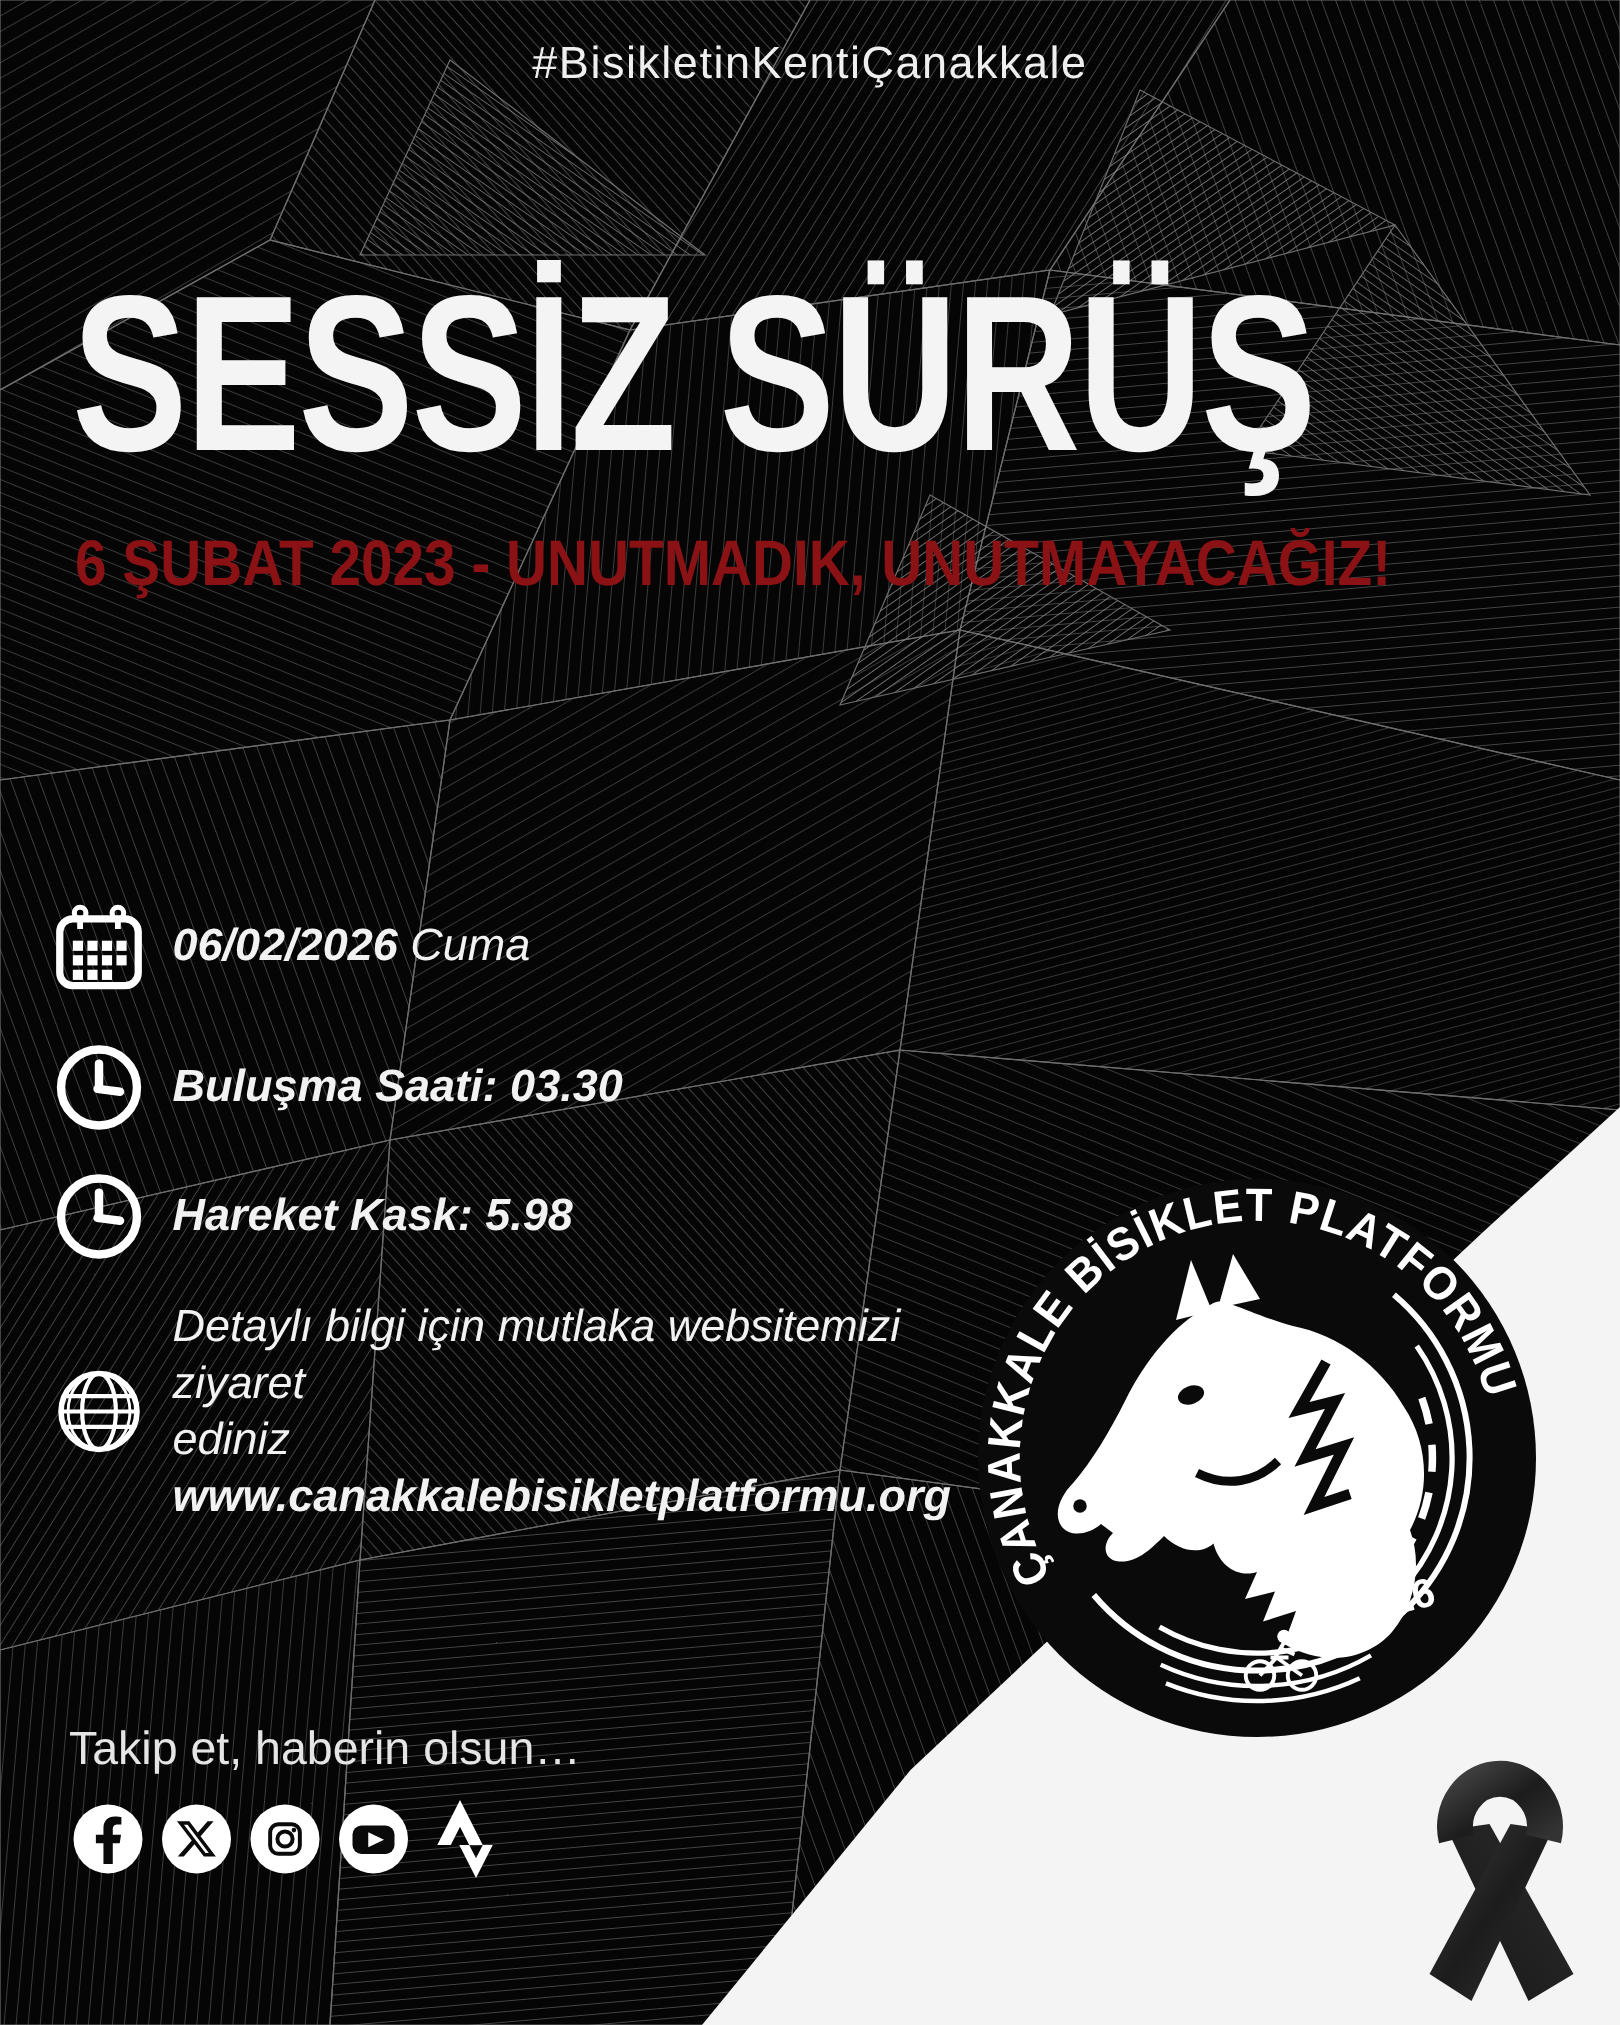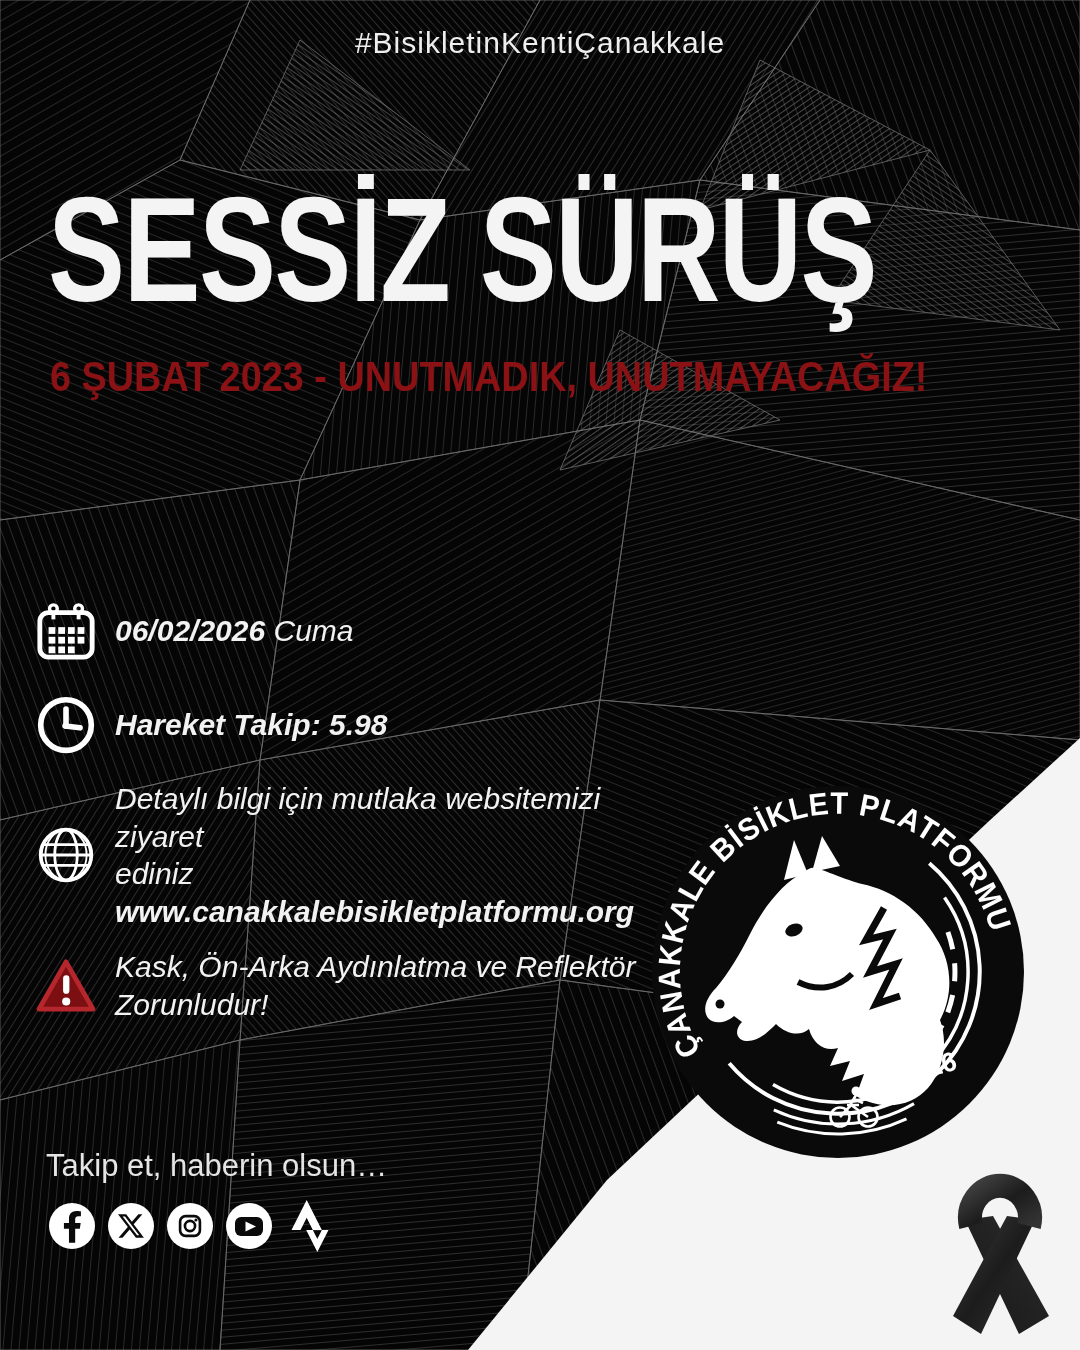--- a/index.html
+++ b/index.html
@@ -122,30 +122,40 @@
               <rect x="44" y="38" width="7" height="7"></rect>
             <rect x="14" y="48" width="7" height="7"></rect>
               <rect x="24" y="48" width="7" height="7"></rect>
               <rect x="34" y="48" width="7" height="7"></rect>
           </g>
         </svg>
       </span>
       <span class="txt"><span class="b">06/02/2026</span> <span>Cuma</span></span>
     </div>
 
-
     <div class="row">
       <span class="ic">
         <svg width="60" height="60" viewBox="0 0 64 64" fill="none">
           <circle cx="32" cy="32" r="27" stroke="#fff" stroke-width="6"></circle>
           <line x1="32" y1="33" x2="32" y2="15" stroke="#fff" stroke-width="6" stroke-linecap="round"></line>
           <line x1="31" y1="33" x2="47" y2="35" stroke="#fff" stroke-width="6" stroke-linecap="round"></line>
         </svg>
       </span>
-      <span class="txt b"><span>Hareket Takip:</span> <span>5.98</span></span>
+      <span class="txt b"><span>Buluşma Saati:</span> <span>03.30</span></span>
+    </div>
+
+    <div class="row">
+      <span class="ic">
+        <svg width="60" height="60" viewBox="0 0 64 64" fill="none">
+          <circle cx="32" cy="32" r="27" stroke="#fff" stroke-width="6"></circle>
+          <line x1="32" y1="33" x2="32" y2="15" stroke="#fff" stroke-width="6" stroke-linecap="round"></line>
+          <line x1="31" y1="33" x2="47" y2="35" stroke="#fff" stroke-width="6" stroke-linecap="round"></line>
+        </svg>
+      </span>
+      <span class="txt b"><span>Hareket Kask:</span> <span>5.98</span></span>
     </div>
 
 
     <div class="row r-web">
       <span class="ic">
         <svg width="60" height="60" viewBox="0 0 64 64" fill="none" stroke="#fff">
           <circle cx="32" cy="32" r="27" stroke-width="4"></circle>
           <ellipse cx="32" cy="32" rx="12" ry="27" stroke-width="3"></ellipse>
           <ellipse cx="32" cy="32" rx="22" ry="27" stroke-width="2"></ellipse>
           <line x1="8" y1="21" x2="56" y2="21" stroke-width="3"></line>
@@ -153,30 +163,20 @@
           <line x1="8" y1="43" x2="56" y2="43" stroke-width="3"></line>
         </svg>
       </span>
       <span class="txt">
         <span>Detaylı bilgi için mutlaka websitemizi ziyaret</span><br>
         <span>ediniz</span>
         <span class="b">www.canakkalebisikletplatformu.org</span>
       </span>
     </div>
 
-    <div class="row">
-      <span class="ic">
-        <svg width="62" height="58" viewBox="0 0 64 60">
-          <path d="M32 5 L60 54 H4 Z" fill="#7c0f12" stroke="#b5272c" stroke-width="5" stroke-linejoin="round"></path>
-          <rect x="29" y="19" width="6.5" height="19" rx="3.2" fill="#fff"></rect>
-          <circle cx="32.2" cy="46" r="4.2" fill="#fff"></circle>
-        </svg>
-      </span>
-      <span class="txt">Kask, Ön-Arka Aydınlatma ve Reflektör Zorunludur!</span>
-    </div>
   </div>
 
   <div class="follow">Takip et, haberin olsun…</div>
   <div class="socials">
     <span>
       <svg width="48" height="48" viewBox="0 0 48 48">
         <circle cx="24" cy="24" r="23" fill="#fff"></circle>
         <g transform="translate(14.5,9) scale(0.062)">
             <path fill="#0a0a0a" d="M279.14 288l14.22-92.66h-88.91v-60.13c0-25.35 12.42-50.06 52.24-50.06h40.42V6.26S260.43 0 225.36 0c-73.22 0-121.08 44.38-121.08 124.72v70.62H22.89V288h81.39v224h100.17V288z"></path>
           </g>

